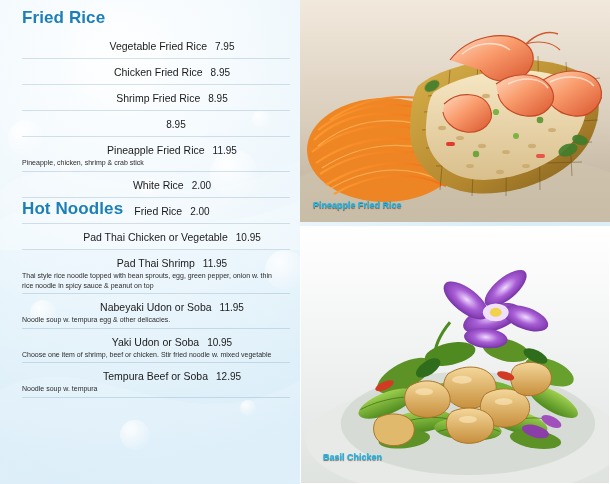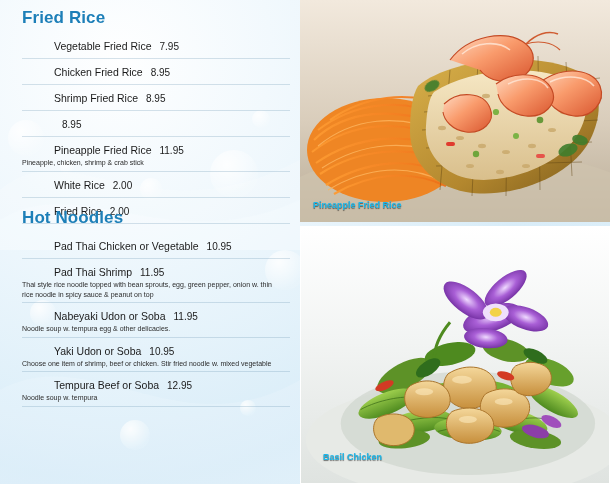--- a/index.html
+++ b/index.html
@@ -44,38 +44,38 @@
   }
 
   .section-title {
     color: #1d7fb8;
     font-size: 17px;
     font-weight: bold;
     margin: 0 0 9px 0;
     letter-spacing: .1px;
   }
   .section-title.second {
-    margin-top: 12px;
+    margin-top: 3px;
   }
 
   .hot-noodles-wrap {
     position: absolute;
     left: 22px;
     top: 196px;
     width: 268px;
   }
 
   .item {
     position: relative;
     padding: 0 0 2px 0;
   }
   .item-row {
     display: flex;
     align-items: baseline;
-    justify-content: flex-start;
+    justify-content: center;
     margin-left: 32px;
   }
   .item-name {
     color: #1a1a1a;
     font-size: 10.5px;
     line-height: 19px;
   }
   .item-price {
     color: #1a1a1a;
     font-size: 10px;

